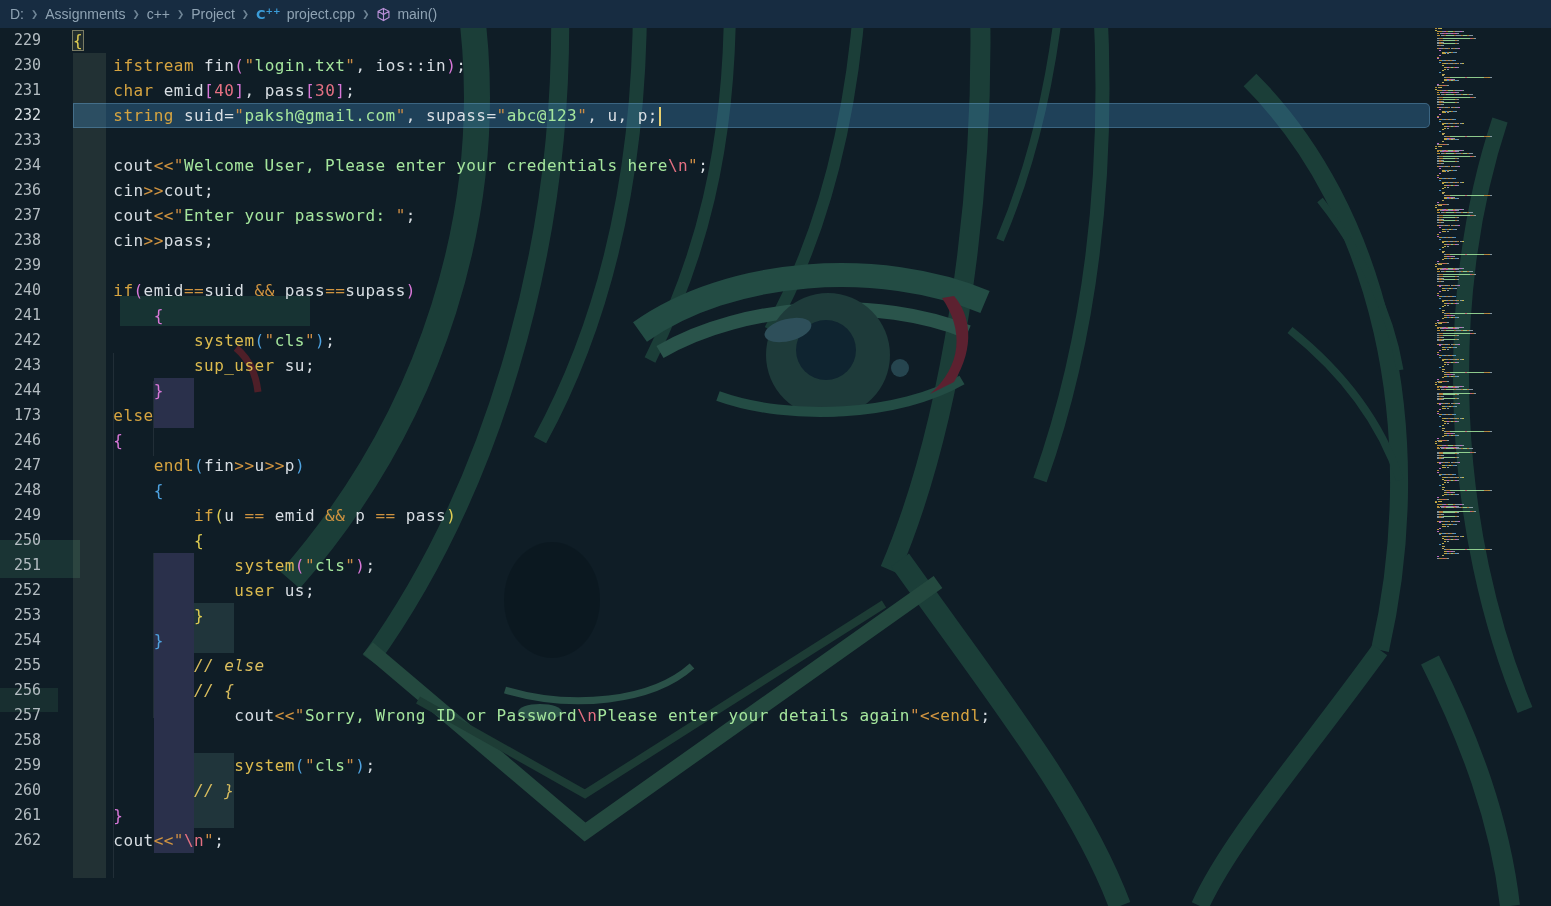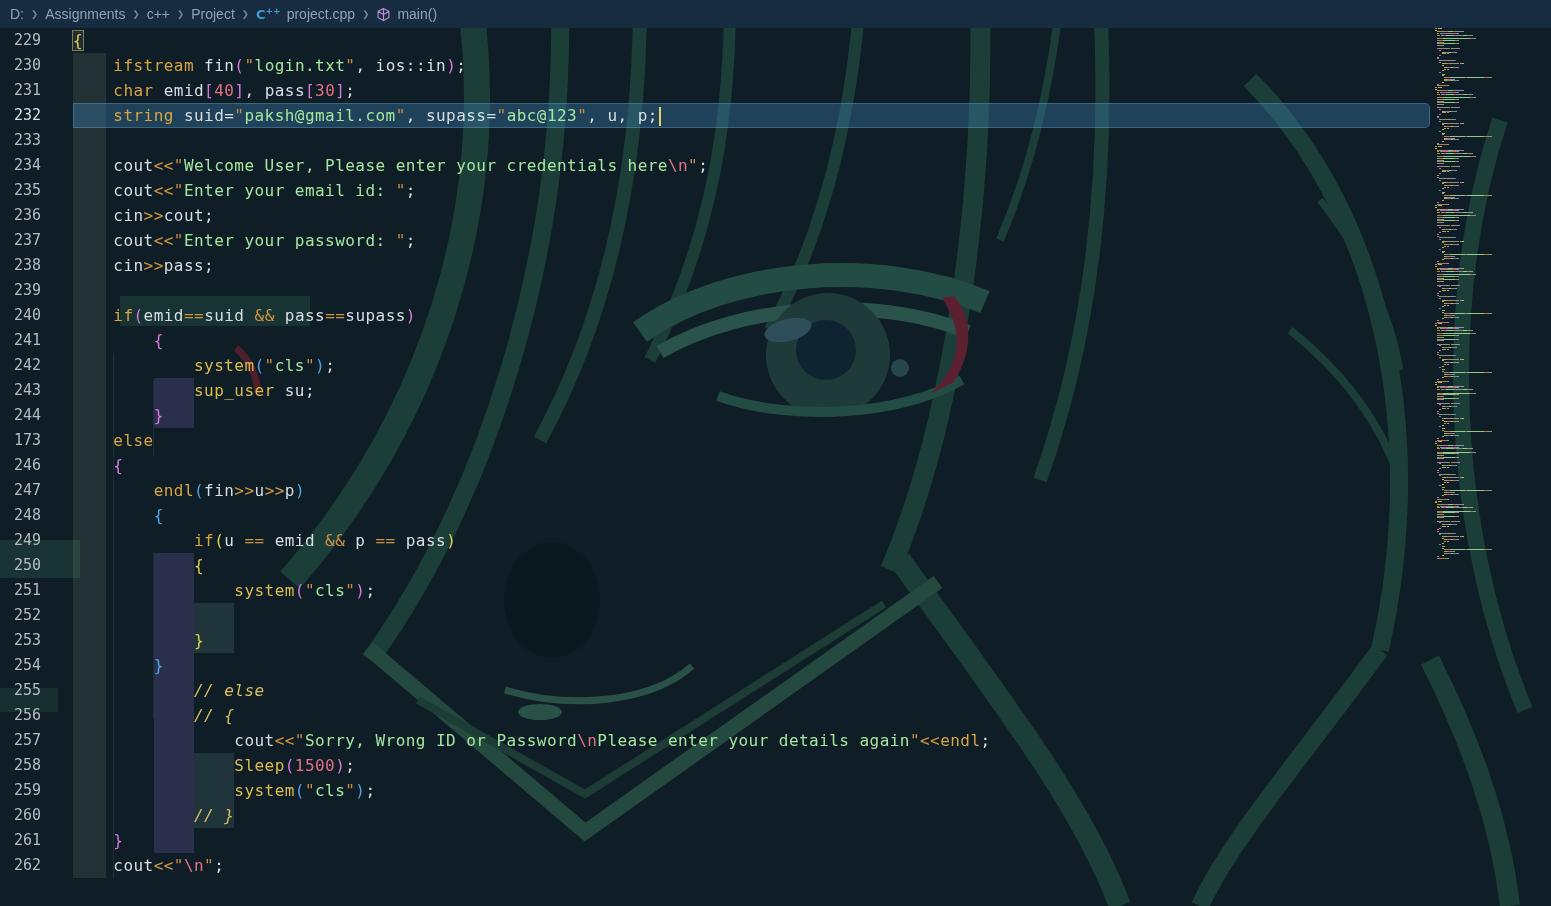--- a/index.html
+++ b/index.html
@@ -133,44 +133,43 @@
     <div class="guide" style="left:113px;top:325px;height:525px;"></div>
     <div class="guide" style="left:153px;top:353px;height:75px;"></div>
     <div class="guide" style="left:153px;top:525px;height:165px;"></div>
     <div id="code-lines">
         <div class="row"><div class="lnum">229</div><div class="lcontent"><span class="b1 match">{</span></div></div>
         <div class="row"><div class="lnum">230</div><div class="lcontent"><span class="t">    </span><span class="kw">ifstream</span><span class="t"> fin</span><span class="b2">(</span><span class="strq">"</span><span class="str">login.txt</span><span class="strq">"</span><span class="t">, ios::in</span><span class="b2">)</span><span class="t">;</span></div></div>
         <div class="row"><div class="lnum">231</div><div class="lcontent"><span class="t">    </span><span class="kw">char</span><span class="t"> emid</span><span class="b2">[</span><span class="num">40</span><span class="b2">]</span><span class="t">, pass</span><span class="b2">[</span><span class="num">30</span><span class="b2">]</span><span class="t">;</span></div></div>
         <div class="row"><div class="hl"></div><div class="lnum" style="color: rgb(217, 224, 228);">232</div><div class="lcontent"><span class="t">    </span><span class="kw">string</span><span class="t"> suid=</span><span class="strq">"</span><span class="str">paksh@gmail.com</span><span class="strq">"</span><span class="t">, supass=</span><span class="strq">"</span><span class="str">abc@123</span><span class="strq">"</span><span class="t">, u, p;</span><span class="cursor"></span></div></div>
         <div class="row"><div class="lnum">233</div><div class="lcontent"></div></div>
         <div class="row"><div class="lnum">234</div><div class="lcontent"><span class="t">    cout</span><span class="op">&lt;&lt;</span><span class="strq">"</span><span class="str">Welcome User, Please enter your credentials here</span><span class="esc">\n</span><span class="strq">"</span><span class="t">;</span></div></div>
-        <div class="row"><div class="lnum">235</div><div class="lcontent"><span class="t">    cout</span><span class="op">&lt;&lt;</span><span class="strq">"</span><span class="str">Enter your email id: </span><span class="strq">"</span><span class="t">;</span></div></div>
         <div class="row"><div class="lnum">236</div><div class="lcontent"><span class="t">    cin</span><span class="op">&gt;&gt;</span><span class="t">cout;</span></div></div>
         <div class="row"><div class="lnum">237</div><div class="lcontent"><span class="t">    cout</span><span class="op">&lt;&lt;</span><span class="strq">"</span><span class="str">Enter your password: </span><span class="strq">"</span><span class="t">;</span></div></div>
         <div class="row"><div class="lnum">238</div><div class="lcontent"><span class="t">    cin</span><span class="op">&gt;&gt;</span><span class="t">pass;</span></div></div>
         <div class="row"><div class="lnum">239</div><div class="lcontent"></div></div>
         <div class="row"><div class="lnum">240</div><div class="lcontent"><span class="t">    </span><span class="kw">if</span><span class="b2">(</span><span class="t">emid</span><span class="op">==</span><span class="t">suid </span><span class="op">&amp;&amp;</span><span class="t"> pass</span><span class="op">==</span><span class="t">supass</span><span class="b2">)</span></div></div>
         <div class="row"><div class="lnum">241</div><div class="lcontent"><span class="t">        </span><span class="b2">{</span></div></div>
         <div class="row"><div class="lnum">242</div><div class="lcontent"><span class="t">            </span><span class="fn">system</span><span class="b3">(</span><span class="strq">"</span><span class="str">cls</span><span class="strq">"</span><span class="b3">)</span><span class="t">;</span></div></div>
         <div class="row"><div class="lnum">243</div><div class="lcontent"><span class="t">            </span><span class="fn">sup_user</span><span class="t"> su;</span></div></div>
         <div class="row"><div class="lnum">244</div><div class="lcontent"><span class="t">        </span><span class="b2">}</span></div></div>
         <div class="row"><div class="lnum">173</div><div class="lcontent"><span class="t">    </span><span class="kw">else</span></div></div>
         <div class="row"><div class="lnum">246</div><div class="lcontent"><span class="t">    </span><span class="b2">{</span></div></div>
         <div class="row"><div class="lnum">247</div><div class="lcontent"><span class="t">        </span><span class="kw">endl</span><span class="b3">(</span><span class="t">fin</span><span class="op">&gt;&gt;</span><span class="t">u</span><span class="op">&gt;&gt;</span><span class="t">p</span><span class="b3">)</span></div></div>
         <div class="row"><div class="lnum">248</div><div class="lcontent"><span class="t">        </span><span class="b3">{</span></div></div>
         <div class="row"><div class="lnum">249</div><div class="lcontent"><span class="t">            </span><span class="kw">if</span><span class="b1">(</span><span class="t">u </span><span class="op">==</span><span class="t"> emid </span><span class="op">&amp;&amp;</span><span class="t"> p </span><span class="op">==</span><span class="t"> pass</span><span class="b1">)</span></div></div>
         <div class="row"><div class="lnum">250</div><div class="lcontent"><span class="t">            </span><span class="b1">{</span></div></div>
         <div class="row"><div class="lnum">251</div><div class="lcontent"><span class="t">                </span><span class="fn">system</span><span class="b2">(</span><span class="strq">"</span><span class="str">cls</span><span class="strq">"</span><span class="b2">)</span><span class="t">;</span></div></div>
-        <div class="row"><div class="lnum">252</div></div>
+        <div class="row"><div class="lnum">252</div><div class="lcontent"><span class="t">                </span><span class="fn">user</span><span class="t"> us;</span></div></div>
         <div class="row"><div class="lnum">253</div><div class="lcontent"><span class="t">            </span><span class="b1">}</span></div></div>
         <div class="row"><div class="lnum">254</div><div class="lcontent"><span class="t">        </span><span class="b3">}</span></div></div>
         <div class="row"><div class="lnum">255</div><div class="lcontent"><span class="t">            </span><span class="cmt">// else</span></div></div>
         <div class="row"><div class="lnum">256</div><div class="lcontent"><span class="t">            </span><span class="cmt">// {</span></div></div>
         <div class="row"><div class="lnum">257</div><div class="lcontent"><span class="t">                cout</span><span class="op">&lt;&lt;</span><span class="strq">"</span><span class="str">Sorry, Wrong ID or Password</span><span class="esc">\n</span><span class="str">Please enter your details again</span><span class="strq">"</span><span class="op">&lt;&lt;</span><span class="kw">endl</span><span class="t">;</span></div></div>
-        <div class="row"><div class="lnum">258</div><div class="lcontent"><span class="t">                </span><span class="fn">Sleep</span><span class="b2">(</span><span class="num">1500</span><span class="b2">)</span><span class="t">;</span></div></div>
+        <div class="row"><div class="lnum">258</div></div>
         <div class="row"><div class="lnum">259</div><div class="lcontent"><span class="t">                </span><span class="fn">system</span><span class="b3">(</span><span class="strq">"</span><span class="str">cls</span><span class="strq">"</span><span class="b3">)</span><span class="t">;</span></div></div>
         <div class="row"><div class="lnum">260</div><div class="lcontent"><span class="t">            </span><span class="cmt">// }</span></div></div>
         <div class="row"><div class="lnum">261</div><div class="lcontent"><span class="t">    </span><span class="b2">}</span></div></div>
         <div class="row"><div class="lnum">262</div><div class="lcontent"><span class="t">    cout</span><span class="op">&lt;&lt;</span><span class="strq">"</span><span class="esc">\n</span><span class="strq">"</span><span class="t">;</span></div></div>
       </div>
   </div>
 
   <div id="minimap">
       <div class="mrow"><span class="mbar" style="width: 2px; background: rgb(214, 164, 64); opacity: 0.85;"></span><span class="mbar" style="width: 0.55px;"></span><span class="mbar" style="width: 2.2px; background: rgb(220, 187, 78); opacity: 0.85;"></span><span class="mbar" style="width: 2px; background: rgb(224, 205, 82); opacity: 0.85;"></span></div>
       <div class="mrow"><span class="mbar" style="width: 2px; background: rgb(224, 205, 82); opacity: 0.85;"></span></div>

